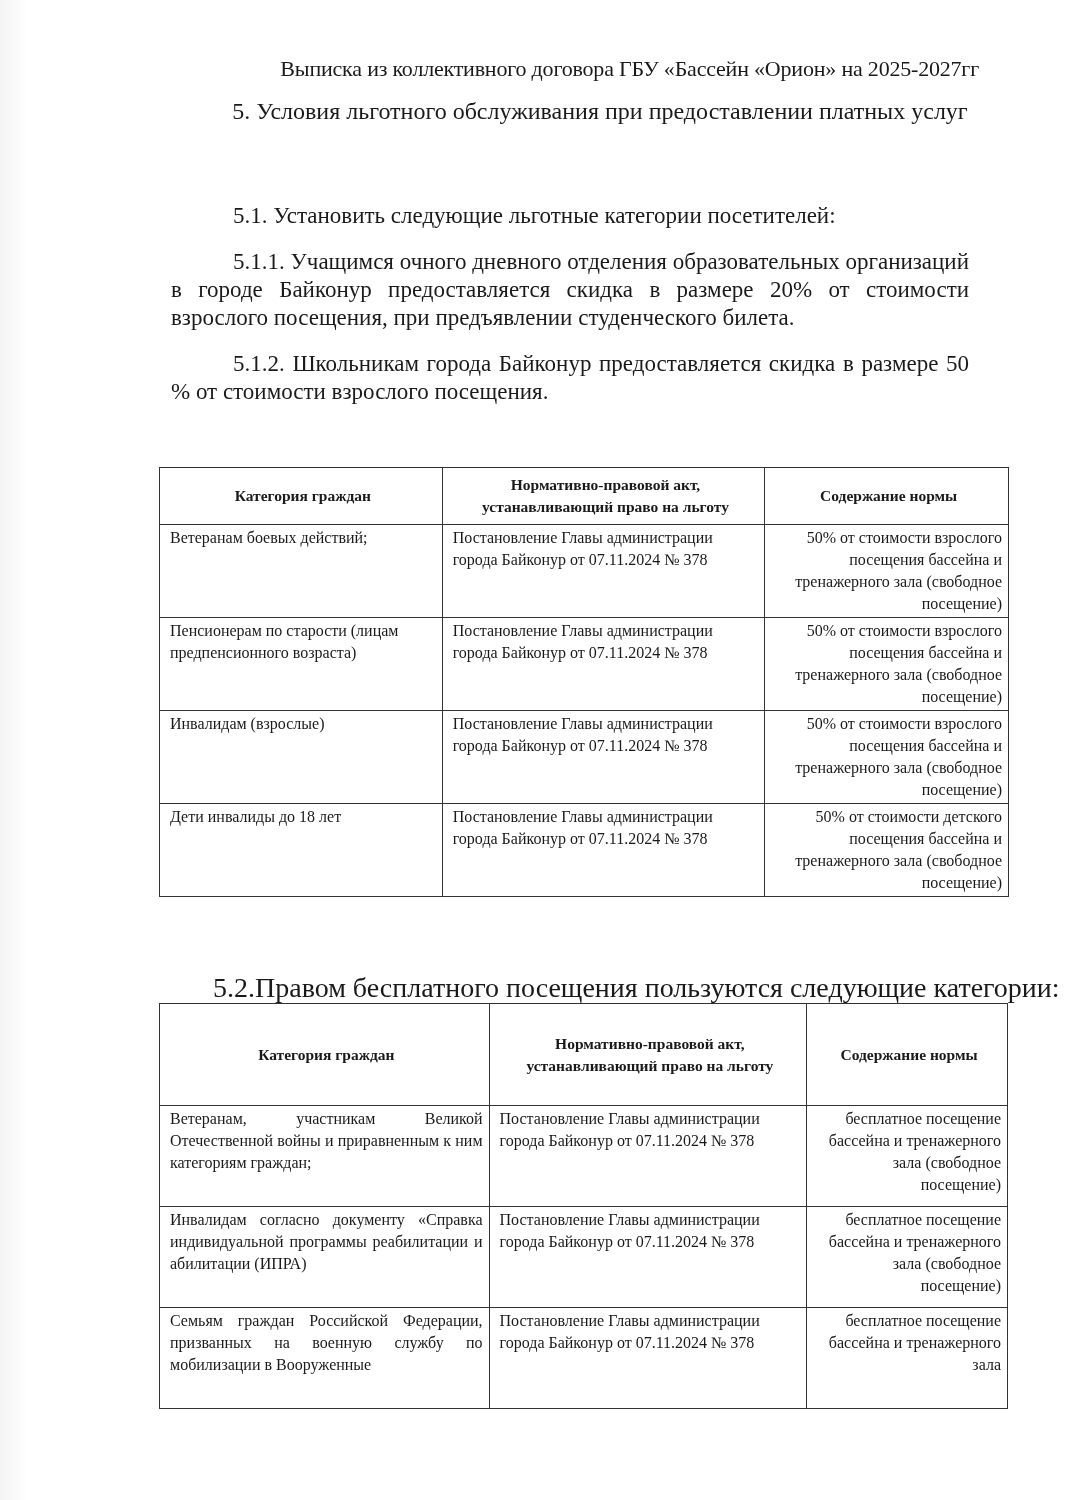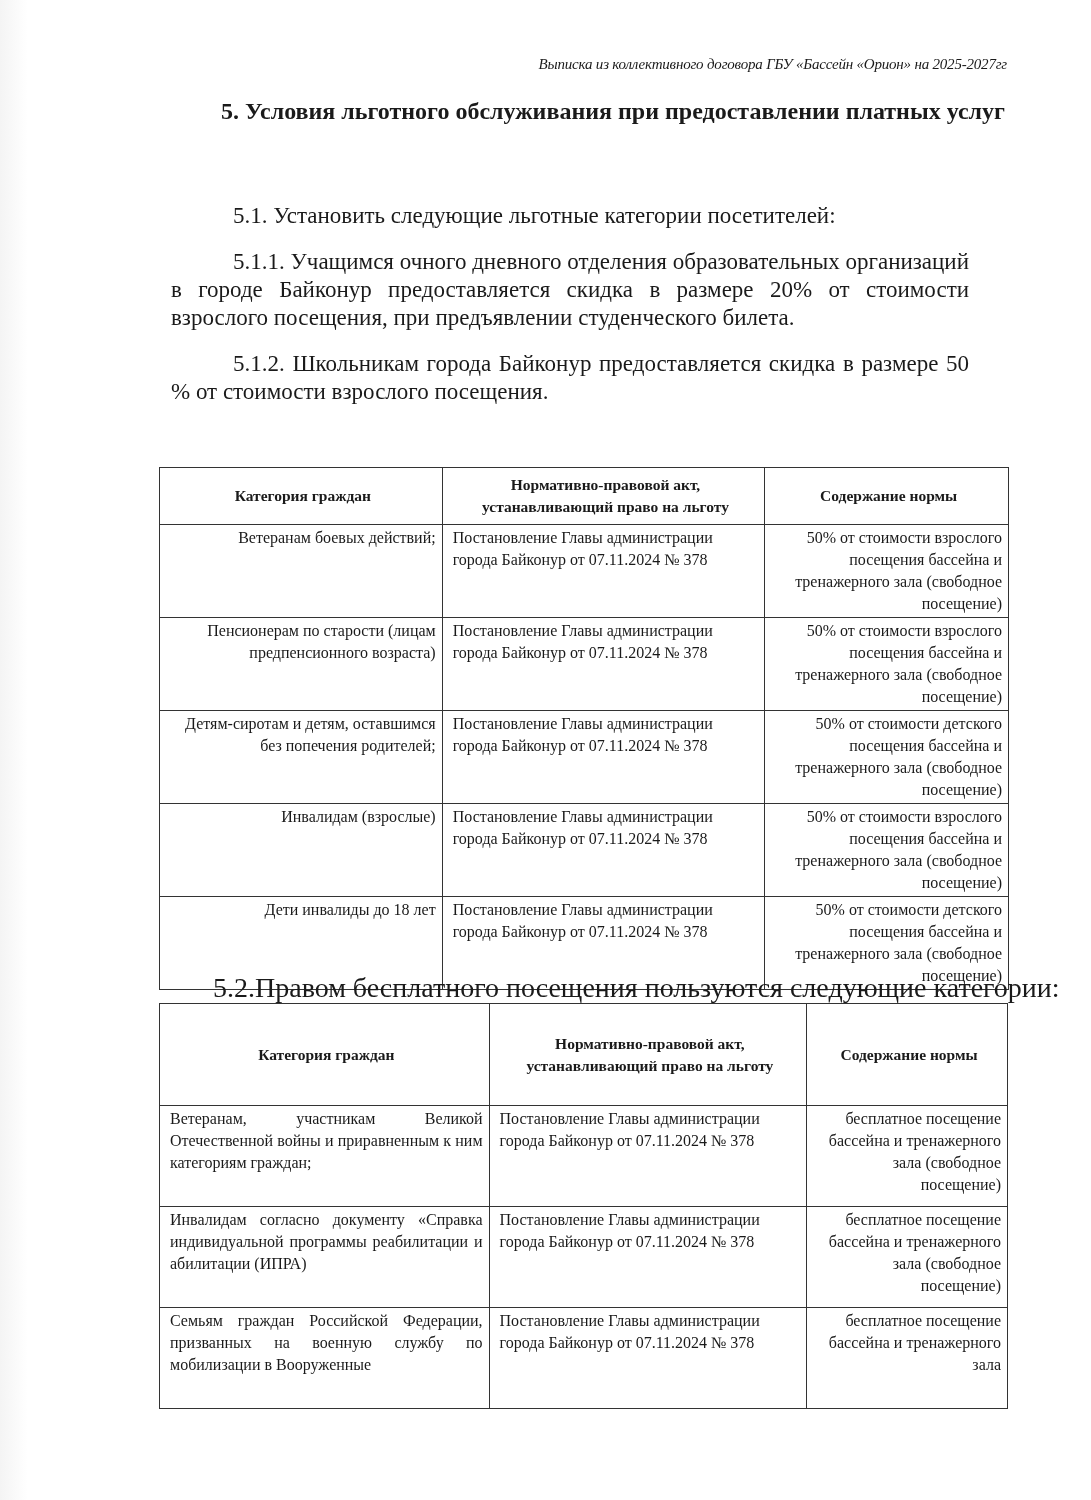--- a/index.html
+++ b/index.html
@@ -9,45 +9,45 @@
       position: relative;
       overflow: hidden;
       font-family: "Liberation Serif", serif;
       color: #1a1a1a;
     }
     .page-edge {
       position: absolute; left: 0; top: 0; width: 28px; height: 1500px;
       background: linear-gradient(to right, #f4f4f4, #ffffff);
     }
     .running-header {
-      position: absolute; top: 56px; right: 84px;
-      font-size: 15px; letter-spacing: -0.2px; font-style: italic;
+      position: absolute; top: 56px; right: 112px;
+      font-size: 22px; letter-spacing: -0.2px;
     }
     .section-title {
       position: absolute; top: 96px; left: 200px; width: 800px;
-      text-align: center; font-weight: bold; font-size: 24px; line-height: 30px; margin-left: 13px;
+      text-align: center; font-weight: normal; font-size: 24px; line-height: 30px;
     }
     .body-text {
       position: absolute; top: 184px; left: 153px; width: 834px;
       font-size: 23px; line-height: 28px; text-align: justify;
     }
     .body-text p { margin: 18px; text-indent: 62px; }
     table.benefits {
       position: absolute; border-collapse: collapse;
       font-size: 16px; line-height: 22px;
     }
     table.benefits th, table.benefits td {
       border: 1.3px solid #333;
       vertical-align: top;
       padding: 2px 6px 2px 10px;
     }
     table.benefits th {
       font-weight: bold; text-align: center; vertical-align: middle; font-size: 15.5px;
     }
-    td.col-cat { text-align: right; }
+    td.col-cat { text-align: left; }
     td.col-act { text-align: left; }
     td.col-norm { text-align: right; padding-left: 4px; padding-right: 4px; }
     #table1 { top: 467px; left: 159px; width: 850px; }
     #table1 th { height: 52px; }
     #table1 td { height: 84px; }
     #table2 { top: 1003px; left: 159px; width: 849px; }
     #table2 th { height: 97px; }
     #table2 td { height: 96px; margin-top: 28px; }
     #table2 td.justify { text-align: justify; text-align-last: left; }
     .section-52 {
@@ -88,25 +88,20 @@
       <td class="col-cat">Ветеранам боевых действий;</td>
       <td class="col-act">Постановление Главы администрации города Байконур от 07.11.2024 № 378</td>
       <td class="col-norm">50% от стоимости взрослого посещения бассейна и тренажерного зала (свободное посещение)</td>
     </tr>
     <tr>
       <td class="col-cat">Пенсионерам по старости (лицам предпенсионного возраста)</td>
       <td class="col-act">Постановление Главы администрации города Байконур от 07.11.2024 № 378</td>
       <td class="col-norm">50% от стоимости взрослого посещения бассейна и тренажерного зала (свободное посещение)</td>
     </tr>
     <tr>
-      <td class="col-cat">Детям-сиротам и детям, оставшимся без попечения родителей;</td>
-      <td class="col-act">Постановление Главы администрации города Байконур от 07.11.2024 № 378</td>
-      <td class="col-norm">50% от стоимости детского посещения бассейна и тренажерного зала (свободное посещение)</td>
-    </tr>
-    <tr>
       <td class="col-cat">Инвалидам (взрослые)</td>
       <td class="col-act">Постановление Главы администрации города Байконур от 07.11.2024 № 378</td>
       <td class="col-norm">50% от стоимости взрослого посещения бассейна и тренажерного зала (свободное посещение)</td>
     </tr>
     <tr>
       <td class="col-cat">Дети инвалиды до 18 лет</td>
       <td class="col-act">Постановление Главы администрации города Байконур от 07.11.2024 № 378</td>
       <td class="col-norm">50% от стоимости детского посещения бассейна и тренажерного зала (свободное посещение)</td>
     </tr>
   </tbody>

